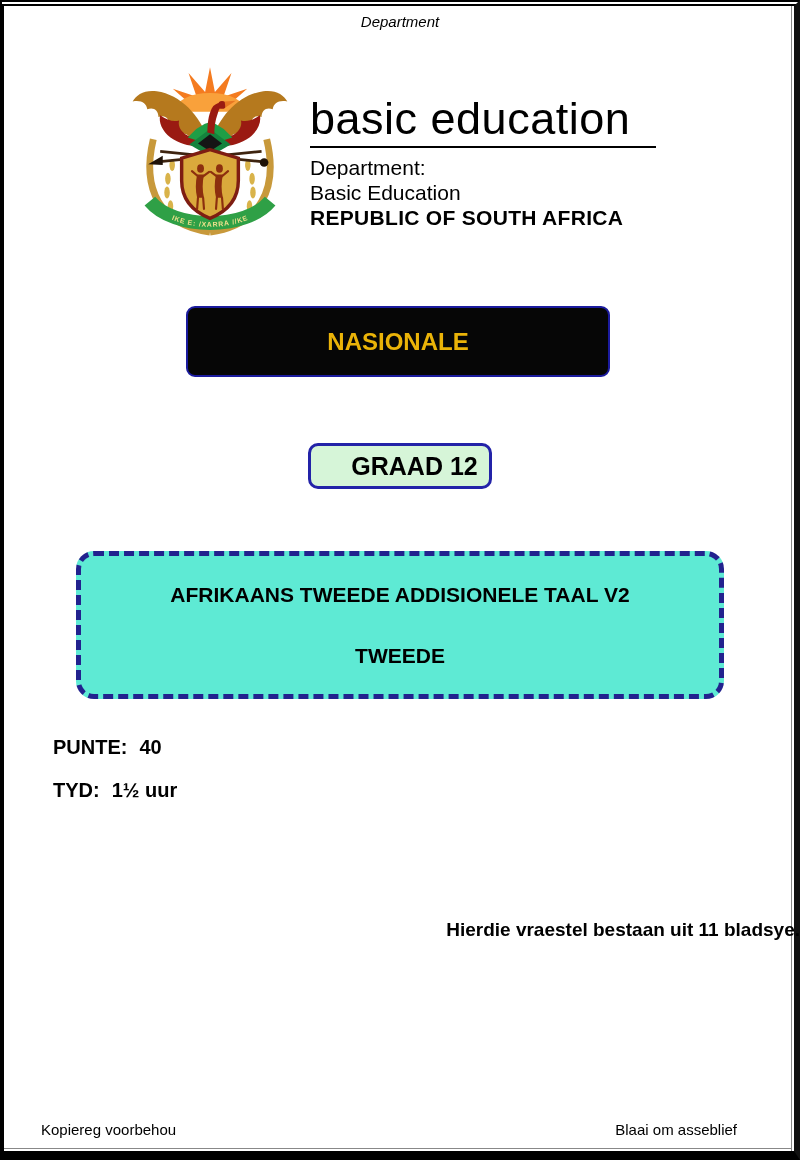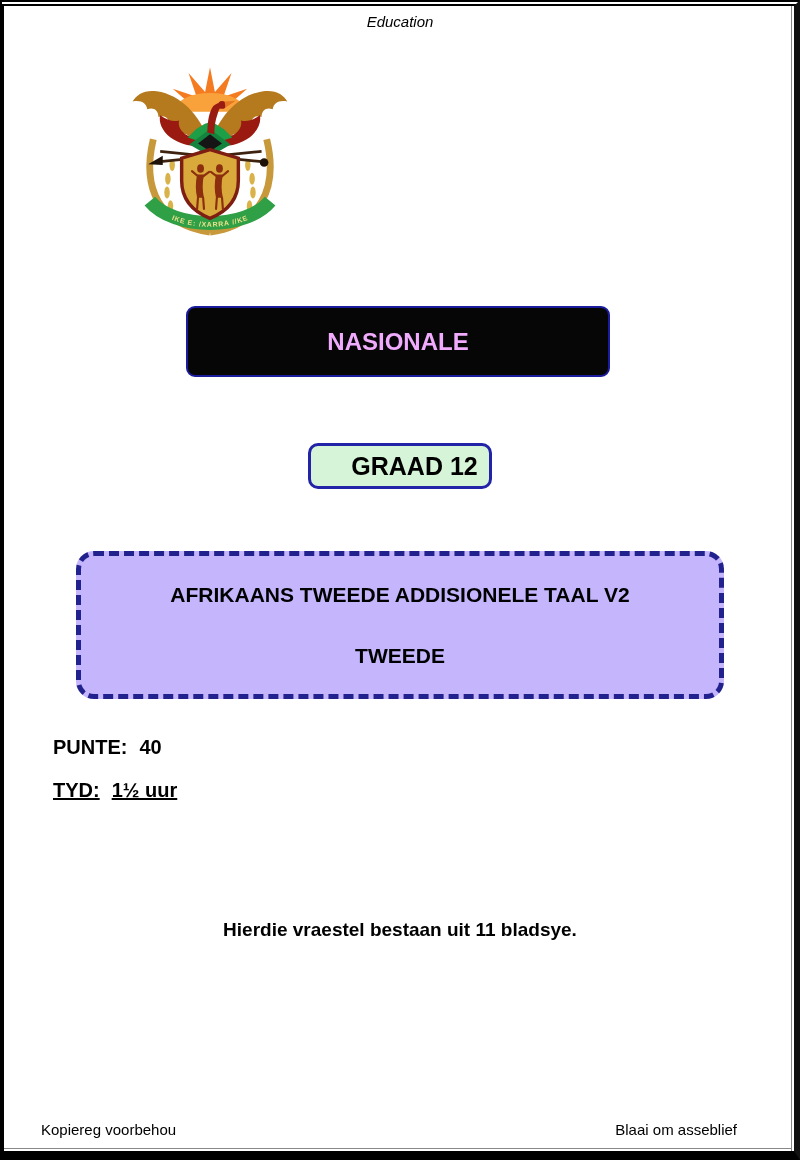--- a/index.html
+++ b/index.html
@@ -33,61 +33,61 @@
   .brand { font-size: 45px; line-height: 1.0; letter-spacing: 0.5px; }
   .brand-rule { width: 346px; border: 0; border-top: 2px solid #000; margin: 5px 0 7px 0; }
   .dept-line { font-size: 21px; line-height: 25px; }
   .country-line { font-size: 21px; line-height: 26px; font-weight: bold; letter-spacing: 0.3px; }
   .nsc-box {
     position: absolute; left: 186px; top: 306px;
     width: 424px; height: 71px; box-sizing: border-box;
     background: #060606;
     border: 2px solid #1b1b9e; border-radius: 9px;
     display: flex; flex-direction: column; align-items: center; justify-content: center;
-    color: #f0abfc; font-weight: bold; font-size: 24px; line-height: 30px;
+    color: #eab308; font-weight: bold; font-size: 24px; line-height: 30px;
     text-align: center;
   }
   .grade-box {
     position: absolute; left: 308px; top: 443px;
     width: 184px; height: 46px; box-sizing: border-box;
     background: #d6f5d8;
     border: 3px solid #2323a8; border-radius: 10px;
     display: flex; align-items: center; justify-content: center;
     font-weight: bold; font-size: 25px; padding-left: 29px;
   }
   .exam-box {
     position: absolute; left: 76px; top: 551px;
     width: 648px; height: 148px; box-sizing: border-box;
-    background: #c4b5fd;
+    background: #5eead4;
     border: 5px dashed #22228e; border-radius: 18px;
     display: flex; flex-direction: column; justify-content: space-around;
     align-items: center; text-align: center;
     padding: 8px 10px;
   }
   .exam-line { font-weight: bold; font-size: 21px; }
   .detail-row { position: absolute; left: 53px; font-weight: bold; font-size: 20px; }
   .detail-marks { top: 736px; }
-  .detail-time { top: 779px; text-decoration: underline; }
+  .detail-time { top: 779px; }
   .detail-row .value { margin-left: 12px; }
   .pages-note {
     position: absolute; top: 919px; left: 0; width: 100%;
-    text-align: center; font-weight: bold; font-size: 19px;
+    text-align: right; font-weight: bold; font-size: 19px;
   }
   .footer {
     position: absolute; top: 1121px; left: 41px; right: 63px;
     display: flex; justify-content: space-between;
     font-size: 15px;
   }
 </style>
 </head>
 <body>
 
 <div class="page-frame"></div>
 
-<div class="confidential">Education</div>
+<div class="confidential">Department</div>
 
 <div class="header">
   <svg class="logo" viewBox="0 0 200 220" xmlns="http://www.w3.org/2000/svg" aria-hidden="true">
 
     <path d="M34,90 C20,148 42,190 100,198" fill="none" stroke="#C8993B" stroke-width="8"></path>
     <path d="M166,90 C180,148 158,190 100,198" fill="none" stroke="#C8993B" stroke-width="8"></path>
 
     <g fill="#D9B34A">
       <ellipse cx="56" cy="120" rx="3.2" ry="7"></ellipse>
         <ellipse cx="51" cy="136" rx="3.2" ry="7"></ellipse>
@@ -142,20 +142,27 @@
       <path d="M107,131 C105,140 105,150 107,158 L115,158 C113,150 113,140 115,131 Z" stroke="none"></path>
       <path d="M108,133 L101,128 M114,133 L121,127 M108,158 L107,171 M114,158 L115,171" fill="none"></path>
     </g>
 
     <path id="motto-arc" d="M36,170 C62,199 138,199 164,170" fill="none"></path>
     <text font-size="8" font-weight="bold" fill="#EFE08C" letter-spacing="1">
       <textPath href="#motto-arc" startOffset="50%" text-anchor="middle">IKE E: /XARRA //KE</textPath>
     </text>
   </svg>
 
+  <div class="header-text">
+    <div class="brand">basic education</div>
+    <hr class="brand-rule">
+    <div class="dept-line">Department:</div>
+    <div class="dept-line">Basic Education</div>
+    <div class="country-line">REPUBLIC OF SOUTH AFRICA</div>
+  </div>
 </div>
 
 <div class="nsc-box">
   <div>NASIONALE</div>
 </div>
 
 <div class="grade-box">
   <span>GRAAD 12</span>
 </div>
 

